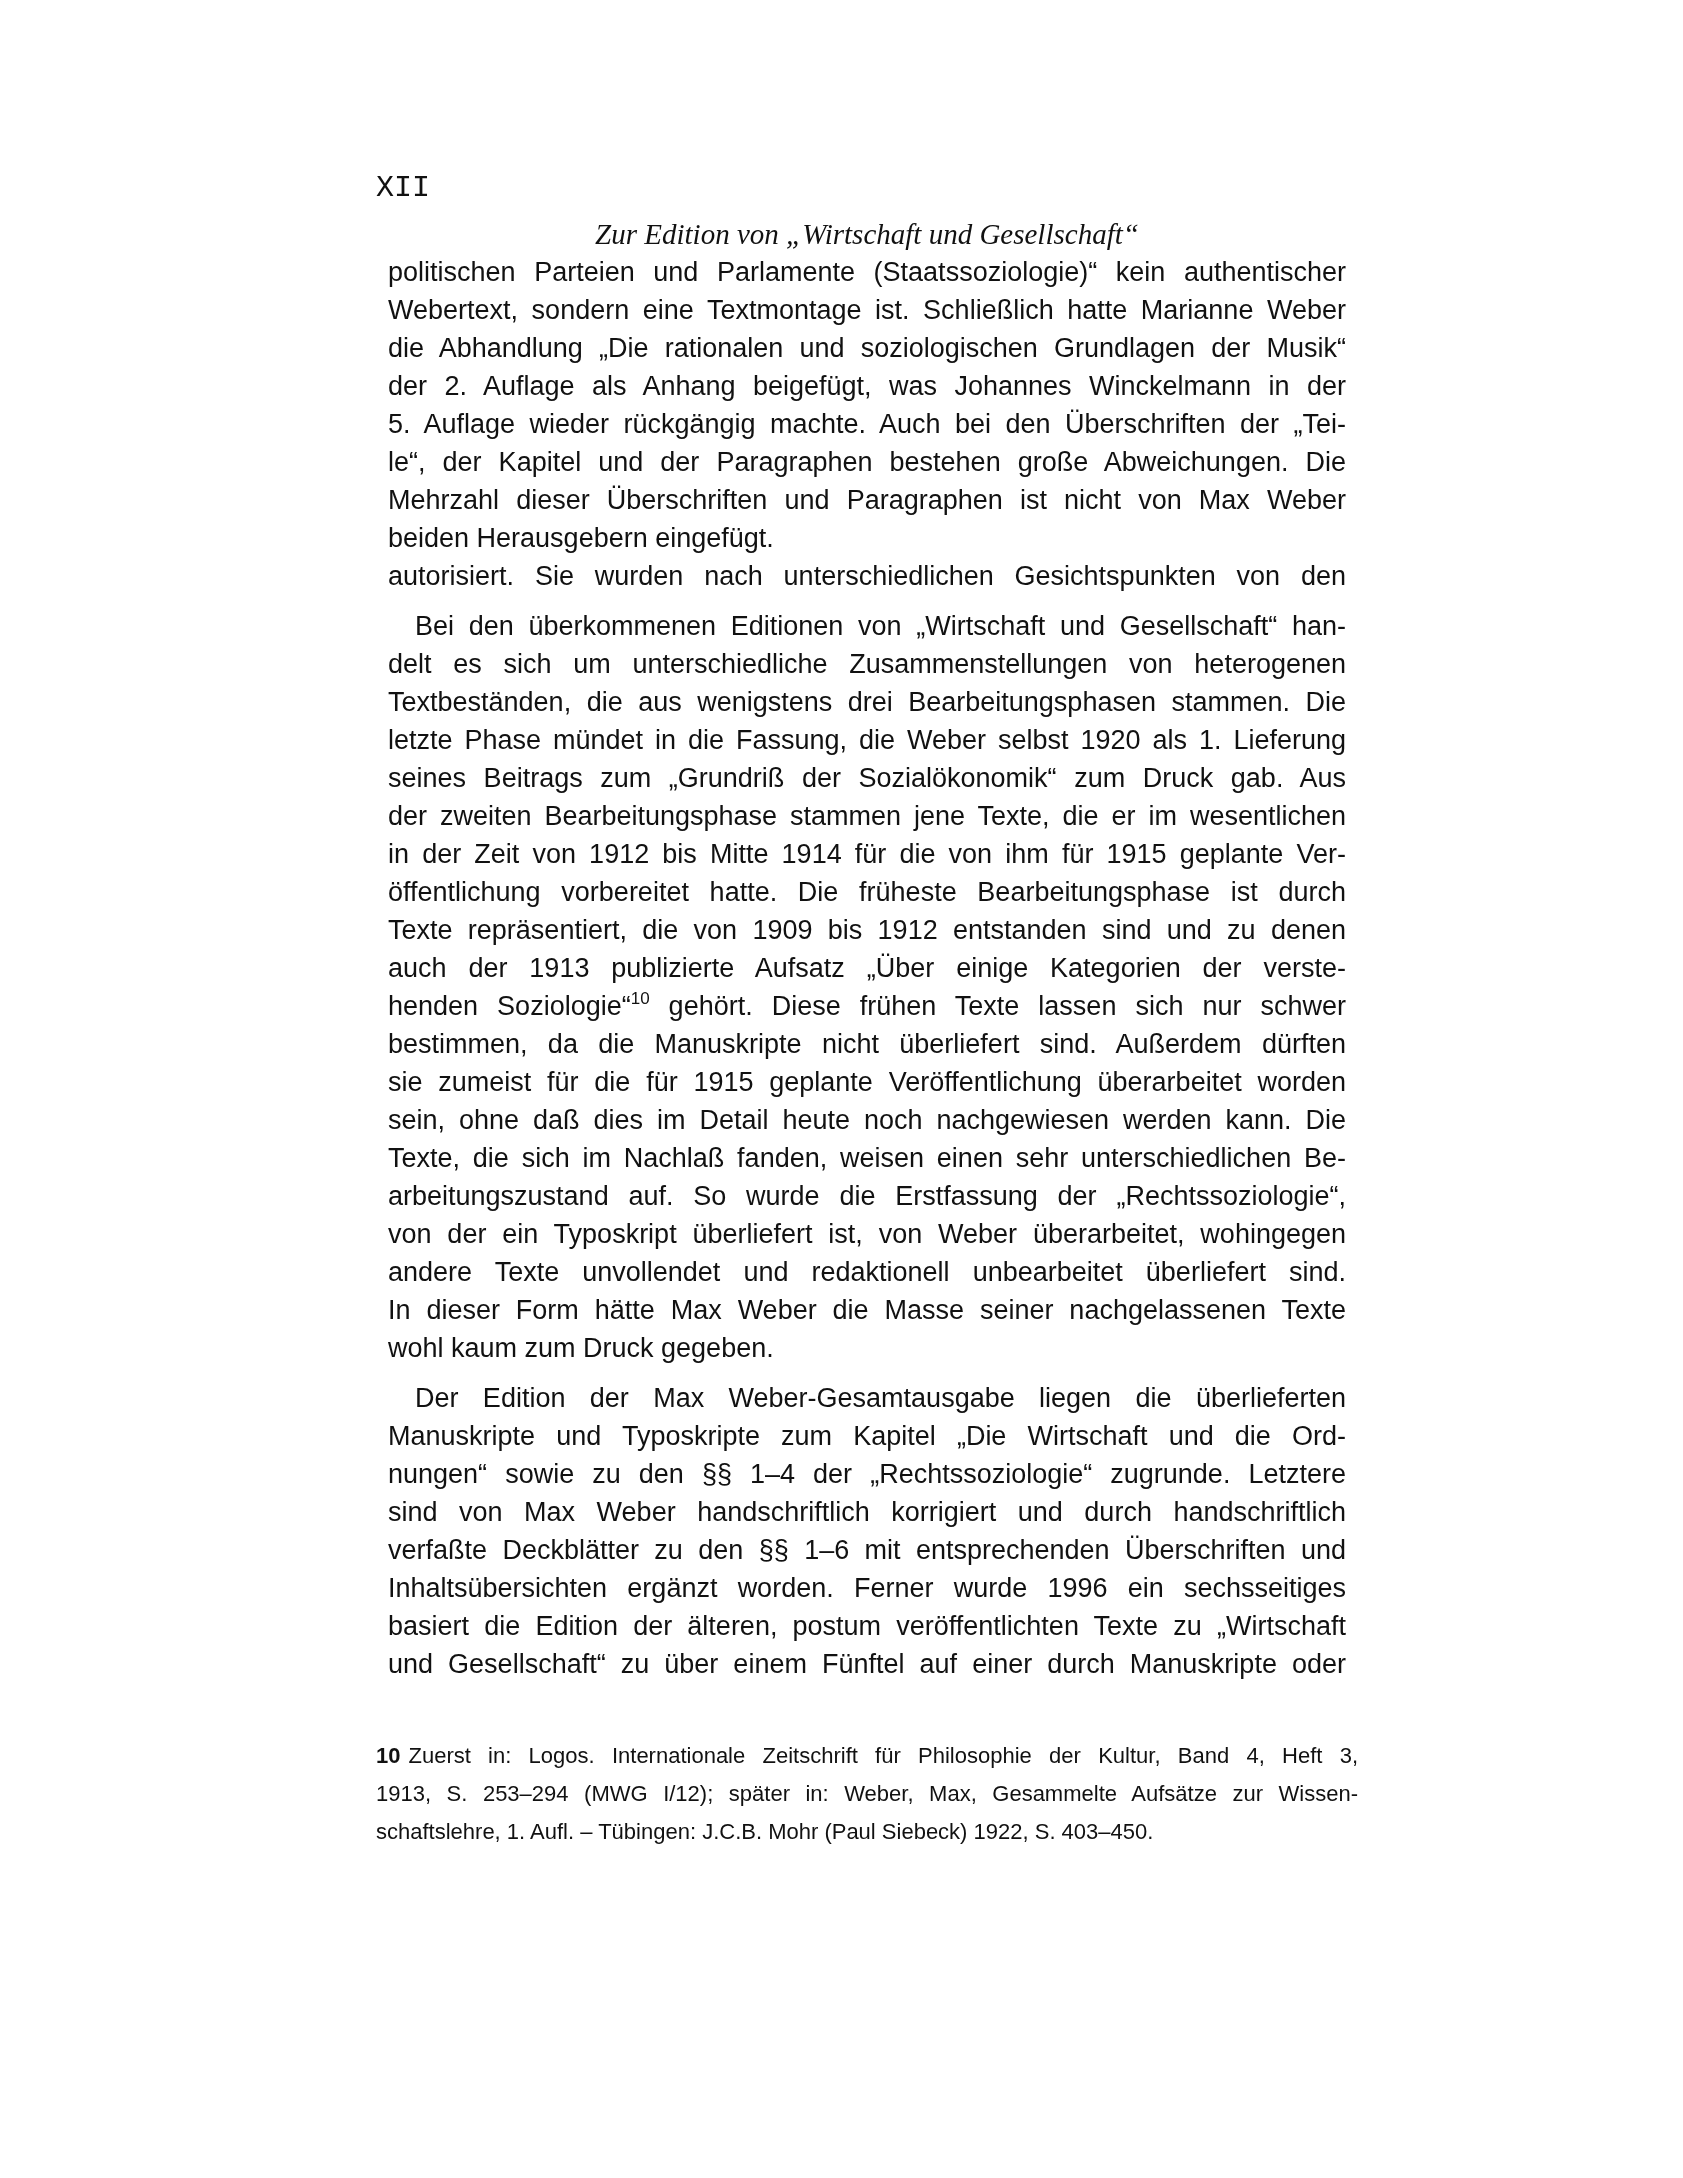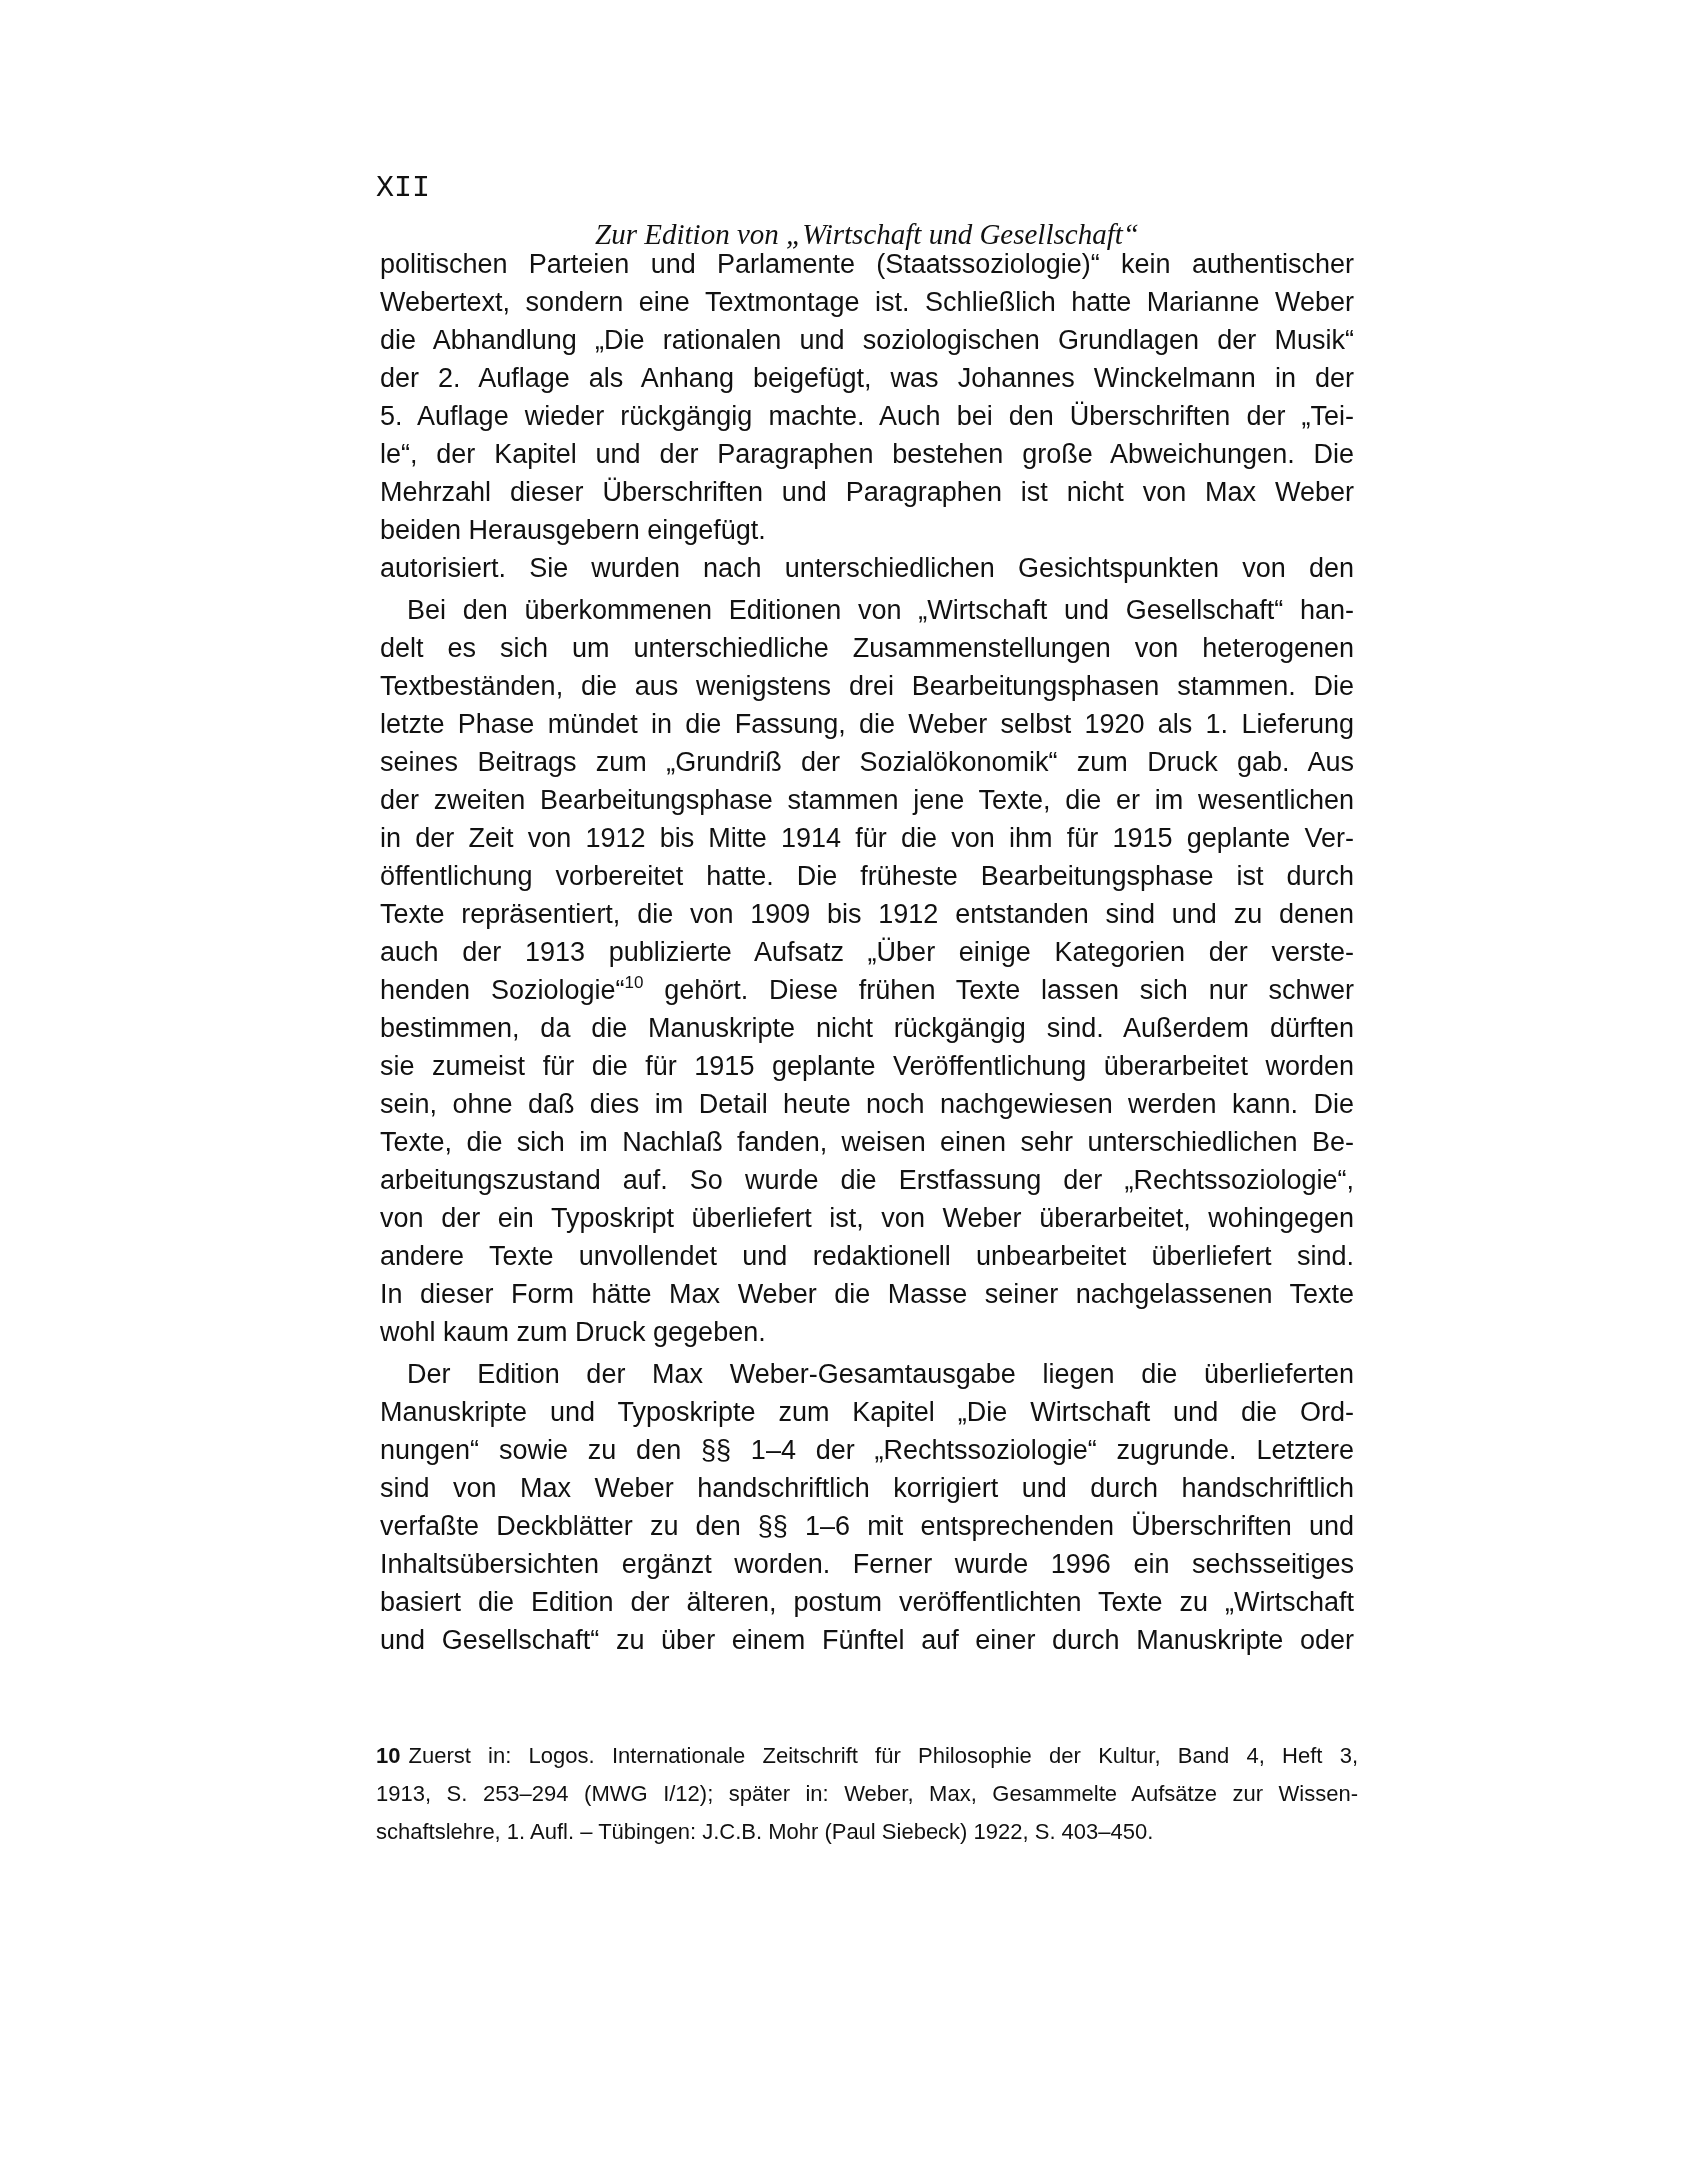--- a/index.html
+++ b/index.html
@@ -45,21 +45,21 @@
     .body-text {
       position: absolute;
       left: 376px;
       top: 241px;
       width: 982px;
       font-family: "Liberation Sans", "DejaVu Sans", sans-serif;
       font-size: 27px;
       line-height: 38px;
     }
     .body-text p {
-      margin: 4px;
+      margin: 12px;
       text-align: justify;
       hyphens: manual;
       text-decoration: underline;
     }
     .line {
       display: block;
       text-align: justify;
       text-align-last: justify;
       white-space: nowrap;
       height: 38px;
@@ -127,21 +127,21 @@
     <span class="line"><span class="line-inner">delt es sich um unterschiedliche Zusammenstellungen von heterogenen</span></span>
     <span class="line"><span class="line-inner">Textbeständen, die aus wenigstens drei Bearbeitungsphasen stammen. Die</span></span>
     <span class="line"><span class="line-inner">letzte Phase mündet in die Fassung, die Weber selbst 1920 als 1. Lieferung</span></span>
     <span class="line"><span class="line-inner">seines Beitrags zum „Grundriß der Sozialökonomik“ zum Druck gab. Aus</span></span>
     <span class="line"><span class="line-inner">der zweiten Bearbeitungsphase stammen jene Texte, die er im wesentlichen</span></span>
     <span class="line"><span class="line-inner">in der Zeit von 1912 bis Mitte 1914 für die von ihm für 1915 geplante Ver-</span></span>
     <span class="line"><span class="line-inner">öffentlichung vorbereitet hatte. Die früheste Bearbeitungsphase ist durch</span></span>
     <span class="line"><span class="line-inner">Texte repräsentiert, die von 1909 bis 1912 entstanden sind und zu denen</span></span>
     <span class="line"><span class="line-inner">auch der 1913 publizierte Aufsatz „Über einige Kategorien der verste-</span></span>
     <span class="line"><span class="line-inner"><span>henden Soziologie“</span><sup class="fnref">10</sup><span> gehört. Diese frühen Texte lassen sich nur schwer</span></span></span>
-    <span class="line"><span class="line-inner">bestimmen, da die Manuskripte nicht rückgängig sind. Außerdem dürften</span></span>
+    <span class="line"><span class="line-inner">bestimmen, da die Manuskripte nicht überliefert sind. Außerdem dürften</span></span>
     <span class="line"><span class="line-inner">sie zumeist für die für 1915 geplante Veröffentlichung überarbeitet worden</span></span>
     <span class="line"><span class="line-inner">sein, ohne daß dies im Detail heute noch nachgewiesen werden kann. Die</span></span>
     <span class="line"><span class="line-inner">Texte, die sich im Nachlaß fanden, weisen einen sehr unterschiedlichen Be-</span></span>
     <span class="line"><span class="line-inner">arbeitungszustand auf. So wurde die Erstfassung der „Rechtssoziologie“,</span></span>
     <span class="line"><span class="line-inner">von der ein Typoskript überliefert ist, von Weber überarbeitet, wohingegen</span></span>
     <span class="line"><span class="line-inner">andere Texte unvollendet und redaktionell unbearbeitet überliefert sind.</span></span>
     <span class="line"><span class="line-inner">In dieser Form hätte Max Weber die Masse seiner nachgelassenen Texte</span></span>
     <span class="line last"><span class="line-inner">wohl kaum zum Druck gegeben.</span></span>
   </p>
 

